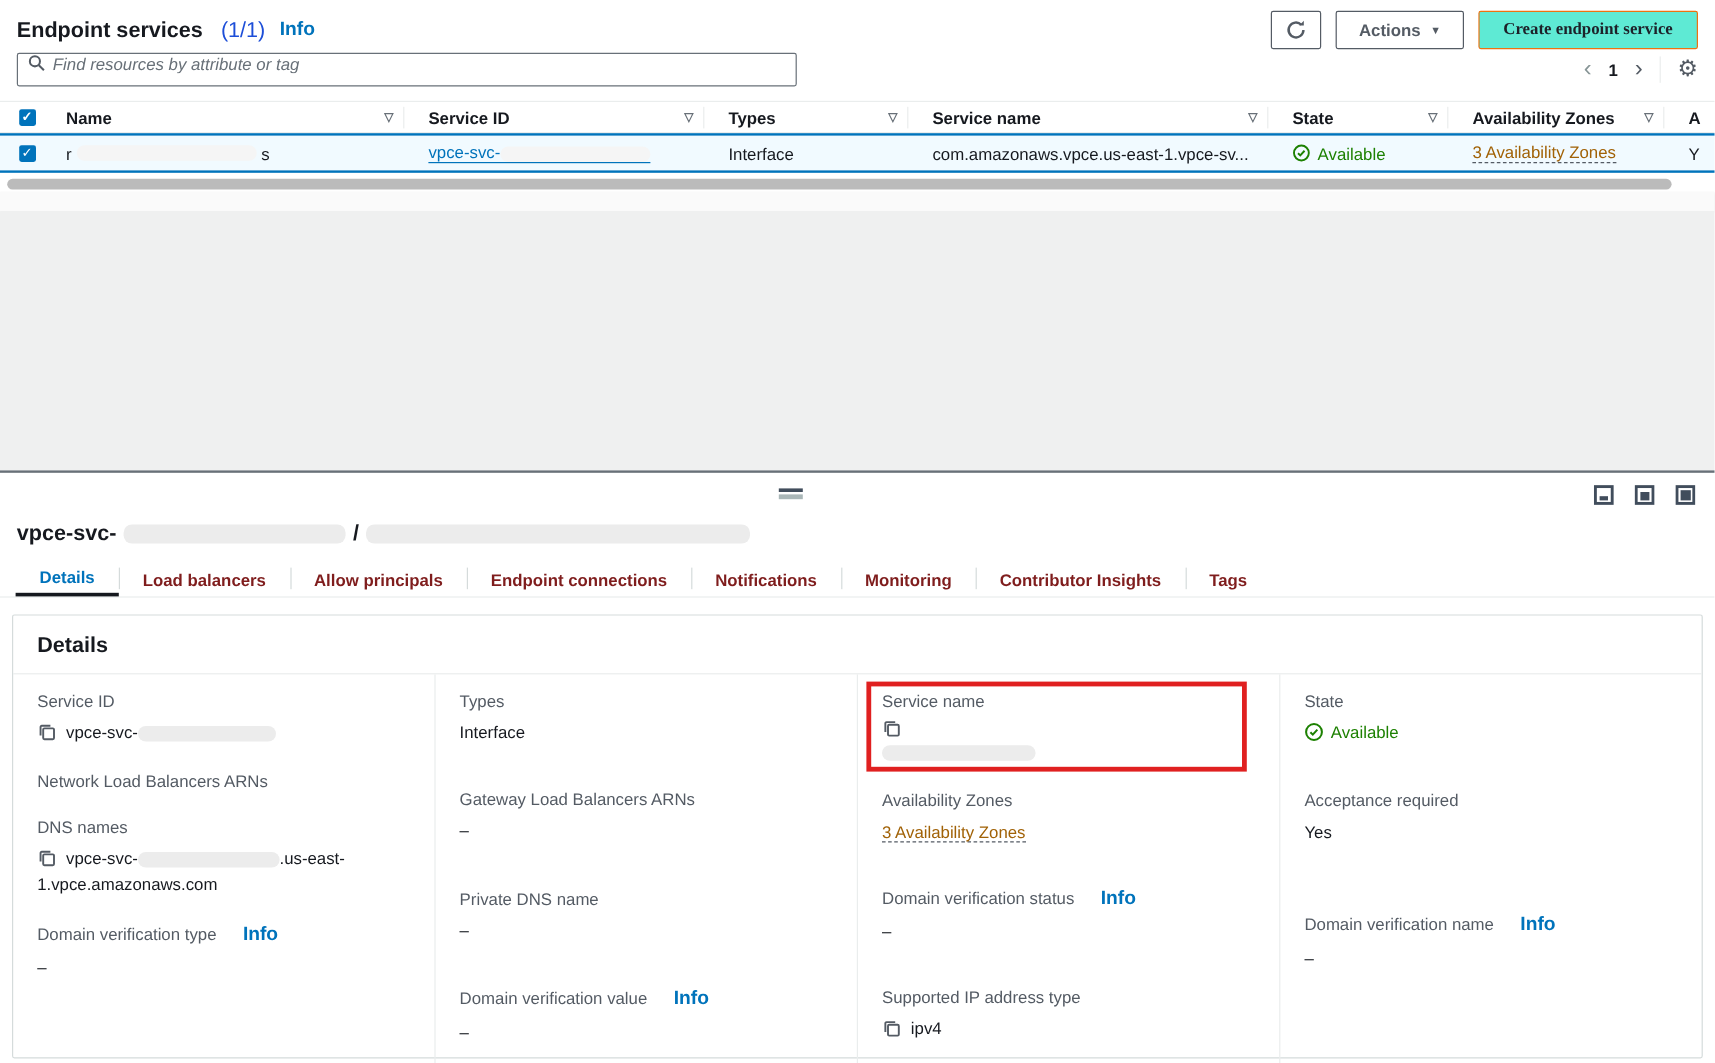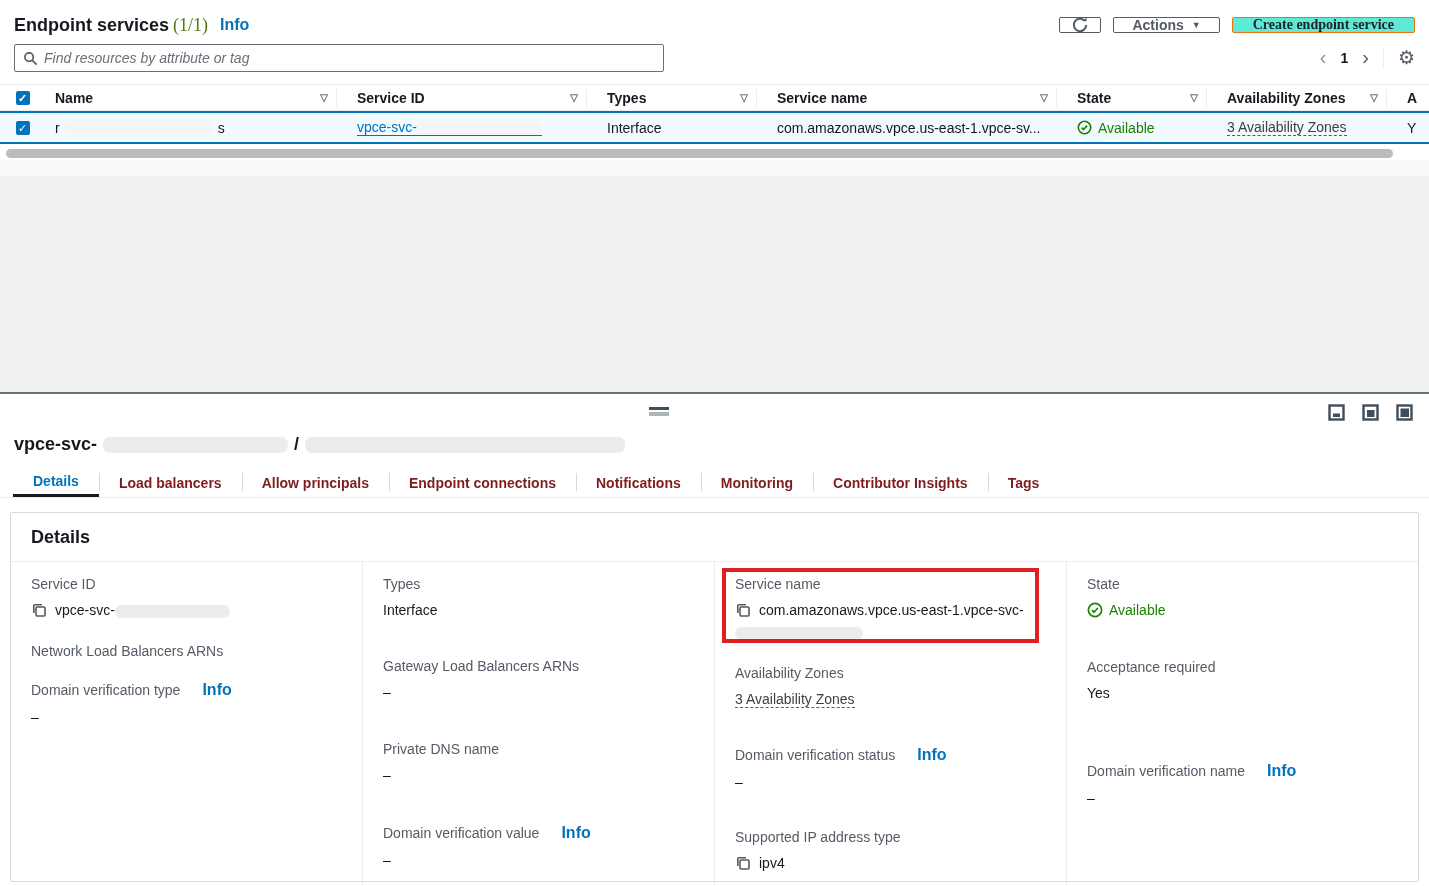--- a/index.html
+++ b/index.html
@@ -2,32 +2,32 @@
 <html><head>
 <meta charset="utf-8">
 <style>
   * { box-sizing: border-box; margin: 0; padding: 0; }
   body { font-family: "Liberation Sans", sans-serif; background:#fff; }
   .screen { position:relative; width:1429px; height:886px; background:#fff; overflow:hidden; color:#16191f; font-size:14px; }
 
   
   .page-header { position:absolute; top:8px; left:14px; right:14px; height:34px; display:flex; align-items:center; }
   .page-title { font-size:18px; font-weight:bold; color:#16191f; }
-  .page-count { font-size:18px; font-weight:normal; color:#4d7c0f; margin-left:4px;font-family:Liberation Serif, serif; }
+  .page-count { font-size:18px; font-weight:normal; color:#1d4ed8; margin-left:15px; }
   .info-link { font-size:16px; font-weight:bold; color:#0073bb; margin-left:12px; cursor:pointer; }
   .header-actions { margin-left:auto; display:flex; gap:12px; align-items:center; }
-  .btn { height:16px; border:1px solid #545b64; border-radius:2px; background:#fff; font-weight:bold;
+  .btn { height:32px; border:1px solid #545b64; border-radius:2px; background:#fff; font-weight:bold;
          color:#545b64; padding:0 18px; font-size:14px; font-family:inherit; display:flex; align-items:center; gap:8px; cursor:pointer; }
   .btn-icon { width:42px; padding:0; justify-content:center; }
   .btn-primary { background:#5eead4; border-color:#ec7211; color:#1d2129; padding:0 20px;font-family:Liberation Serif, serif; }
   .caret { font-size:9px; }
 
   
   .search-box { position:absolute; top:44px; left:14px; width:650px; height:28px; border:1px solid #687078;
-                border-radius:2px; background:#fff; display:flex; align-items:center; padding:0 8px; gap:6px; }
+                border-radius:2px; background:#fff; display:flex; align-items:flex-start; padding:0 8px; gap:6px; }
   .search-box input { border:none; outline:none; flex:1; font-size:14px; font-style:italic; color:#16191f;
                       font-family:inherit; background:transparent; }
   .search-box input::placeholder { color:#687078; font-style:italic; }
   .pager { position:absolute; top:46px; right:14px; display:flex; align-items:center; gap:14px; font-size:14px; }
   .pg-prev { color:#879596; font-size:20px; cursor:pointer; }
   .pg-next { color:#545b64; font-size:20px; cursor:pointer; }
   .pg-num { font-weight:bold; color:#16191f; }
   .pg-sep { width:1px; height:22px; background:#eaeded; }
   .gear { font-size:19px; color:#545b64; cursor:pointer; line-height:1; }
 
@@ -47,21 +47,21 @@
   .w-sid { width:250px; }
   .w-types { width:170px; }
   .w-sname { width:300px; }
   .w-state { width:150px; }
   .w-az { width:180px; }
   .w-acc { flex:1; }
   .checkbox { width:14px; height:14px; background:#0073bb; border-radius:2px; color:#fff; font-size:11px;
               line-height:14px; text-align:center; cursor:pointer; }
   .link { color:#0073bb; text-decoration:none; border-bottom:1px solid #0073bb; cursor:pointer; }
   .state-ok { color:#1d8102; display:flex; align-items:center; gap:6px; }
-  .dashed-link { border-bottom:1px dashed #545b64; cursor:pointer; color:#404040; }
+  .dashed-link { border-bottom:1px dashed #545b64; cursor:pointer; color:#a16207; }
 
   .redact { display:inline-block; background:#ececec; border-radius:7px; height:13px; vertical-align:middle; }
   .redact.onblue { background:#f5f5f5; }
 
   .hscroll-track { position:absolute; top:147px; left:0; right:0; height:13px; background:#fff; }
   .hscroll { position:absolute; top:2px; left:6px; width:1387px; height:9px; background:#bbb; border-radius:5px; cursor:pointer; }
 
   .white-strip { position:absolute; top:160px; left:0; right:0; height:16px; background:#fafafa;
                  box-shadow:0 1px 2px rgba(0,0,0,0.12); }
   .gray-gap { position:absolute; top:176px; left:0; right:0; height:216px; background:#eff0f0; }
@@ -306,20 +306,35 @@
                   </svg>
               </span>
               <span><span>vpce-svc-</span><span class="redact" style="width:115px;"></span></span>
             </div>
           </div>
 
           <div class="field">
             <div class="flabel">Network Load Balancers ARNs</div>
           </div>
 
+          <div class="field">
+            <div class="flabel">DNS names</div>
+            <div class="fvalue">
+              <div class="vline">
+                <span class="copy-icon">
+                  <svg width="16" height="16" viewBox="0 0 16 16">
+                      <rect x="5" y="5" width="9" height="9" rx="1" fill="none" stroke="#545b64" stroke-width="1.6"></rect>
+                      <path d="M11 2.8H3.8A1 1 0 0 0 2.8 3.8V11" fill="none" stroke="#545b64" stroke-width="1.6"></path>
+                    </svg>
+                </span>
+                <span><span>vpce-svc-</span><span class="redact" style="width:118px;"></span><span>.us-east-</span></span>
+              </div>
+              <div>1.vpce.amazonaws.com</div>
+            </div>
+          </div>
 
           <div class="field">
             <div class="flabel">
               <span>Domain verification type</span>
               <span class="info-link">Info</span>
             </div>
             <div class="fvalue dash">–</div>
           </div>
         </div>
 
@@ -349,21 +364,20 @@
           <div class="field">
             <div class="flabel">Service name</div>
             <div class="fvalue">
               <div class="vline">
                 <span class="copy-icon">
                   <svg width="16" height="16" viewBox="0 0 16 16">
                       <rect x="5" y="5" width="9" height="9" rx="1" fill="none" stroke="#545b64" stroke-width="1.6"></rect>
                       <path d="M11 2.8H3.8A1 1 0 0 0 2.8 3.8V11" fill="none" stroke="#545b64" stroke-width="1.6"></path>
                     </svg>
                 </span>
-                <span>com.amazonaws.vpce.us-east-1.vpce-svc-</span>
               </div>
               <div><span class="redact" style="width:128px;"></span></div>
             </div>
           </div>
 
           <div class="field">
             <div class="flabel">Availability Zones</div>
             <div class="fvalue"><span class="dashed-link">3 Availability Zones</span></div>
           </div>
 

